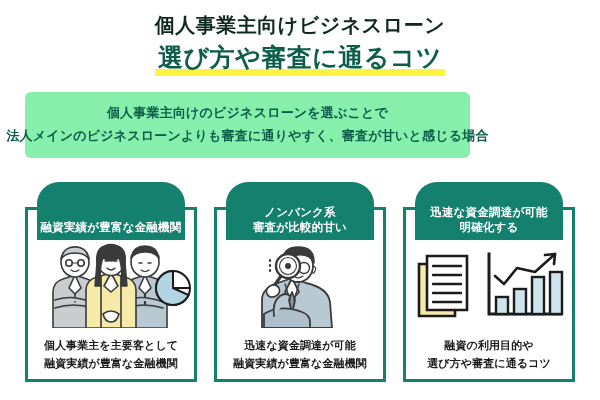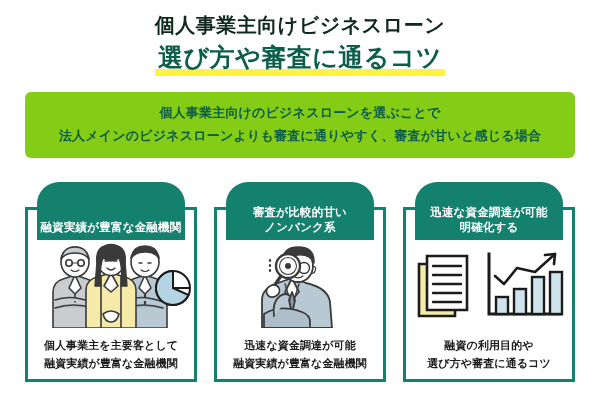--- a/index.html
+++ b/index.html
@@ -51,23 +51,23 @@
     letter-spacing: 0.5px;
     padding: 0 3px 1px 3px;
     background: linear-gradient(to top, #fff33f 0px, #fff33f 7px, rgba(255,255,255,0) 7px);
   }
 
   
   .lead-panel {
     position: absolute;
     top: 92px;
     left: 25px;
-    width: 550px;
+    width: 445px;
     height: 66px;
-    background: #84cc16;
+    background: #86efac;
     border-radius: 6px;
     display: flex;
     flex-direction: column;
     align-items: center;
     justify-content: center;
     box-sizing: border-box;
   }
   .lead-line {
     font-size: 13px;
     color: #0c5d4a;
@@ -244,22 +244,22 @@
       <div class="card-caption">
         <span class="cl">個人事業主を主要客として</span>
         <span class="cl">融資実績が豊富な金融機関</span>
       </div>
     </div>
 
     <div class="card">
       <div class="card-body"></div>
       <div class="card-banner"></div>
       <div class="card-heading">
+        <span class="hl">ノンバンク系</span>
         <span class="hl">審査が比較的甘い</span>
-        <span class="hl">ノンバンク系</span>
       </div>
       <div class="card-art">
         <svg width="120" height="86" viewBox="0 0 120 86">
           <g stroke="#3a3a3a" stroke-width="1.8" fill="none" stroke-linejoin="round" stroke-linecap="round">
 
             <path d="M22 86 L22 58 Q22 46 38 41 L52 36 L66 41 Q88 46 90 60 L92 86 Z" fill="#b9c9d4"></path>
 
             <path d="M52 36 L45 50 L52 58 L59 50 Z" fill="#ffffff"></path>
 
             <path d="M52 50 L49 58 L52 72 L55 58 Z" fill="#8d99a6"></path>

